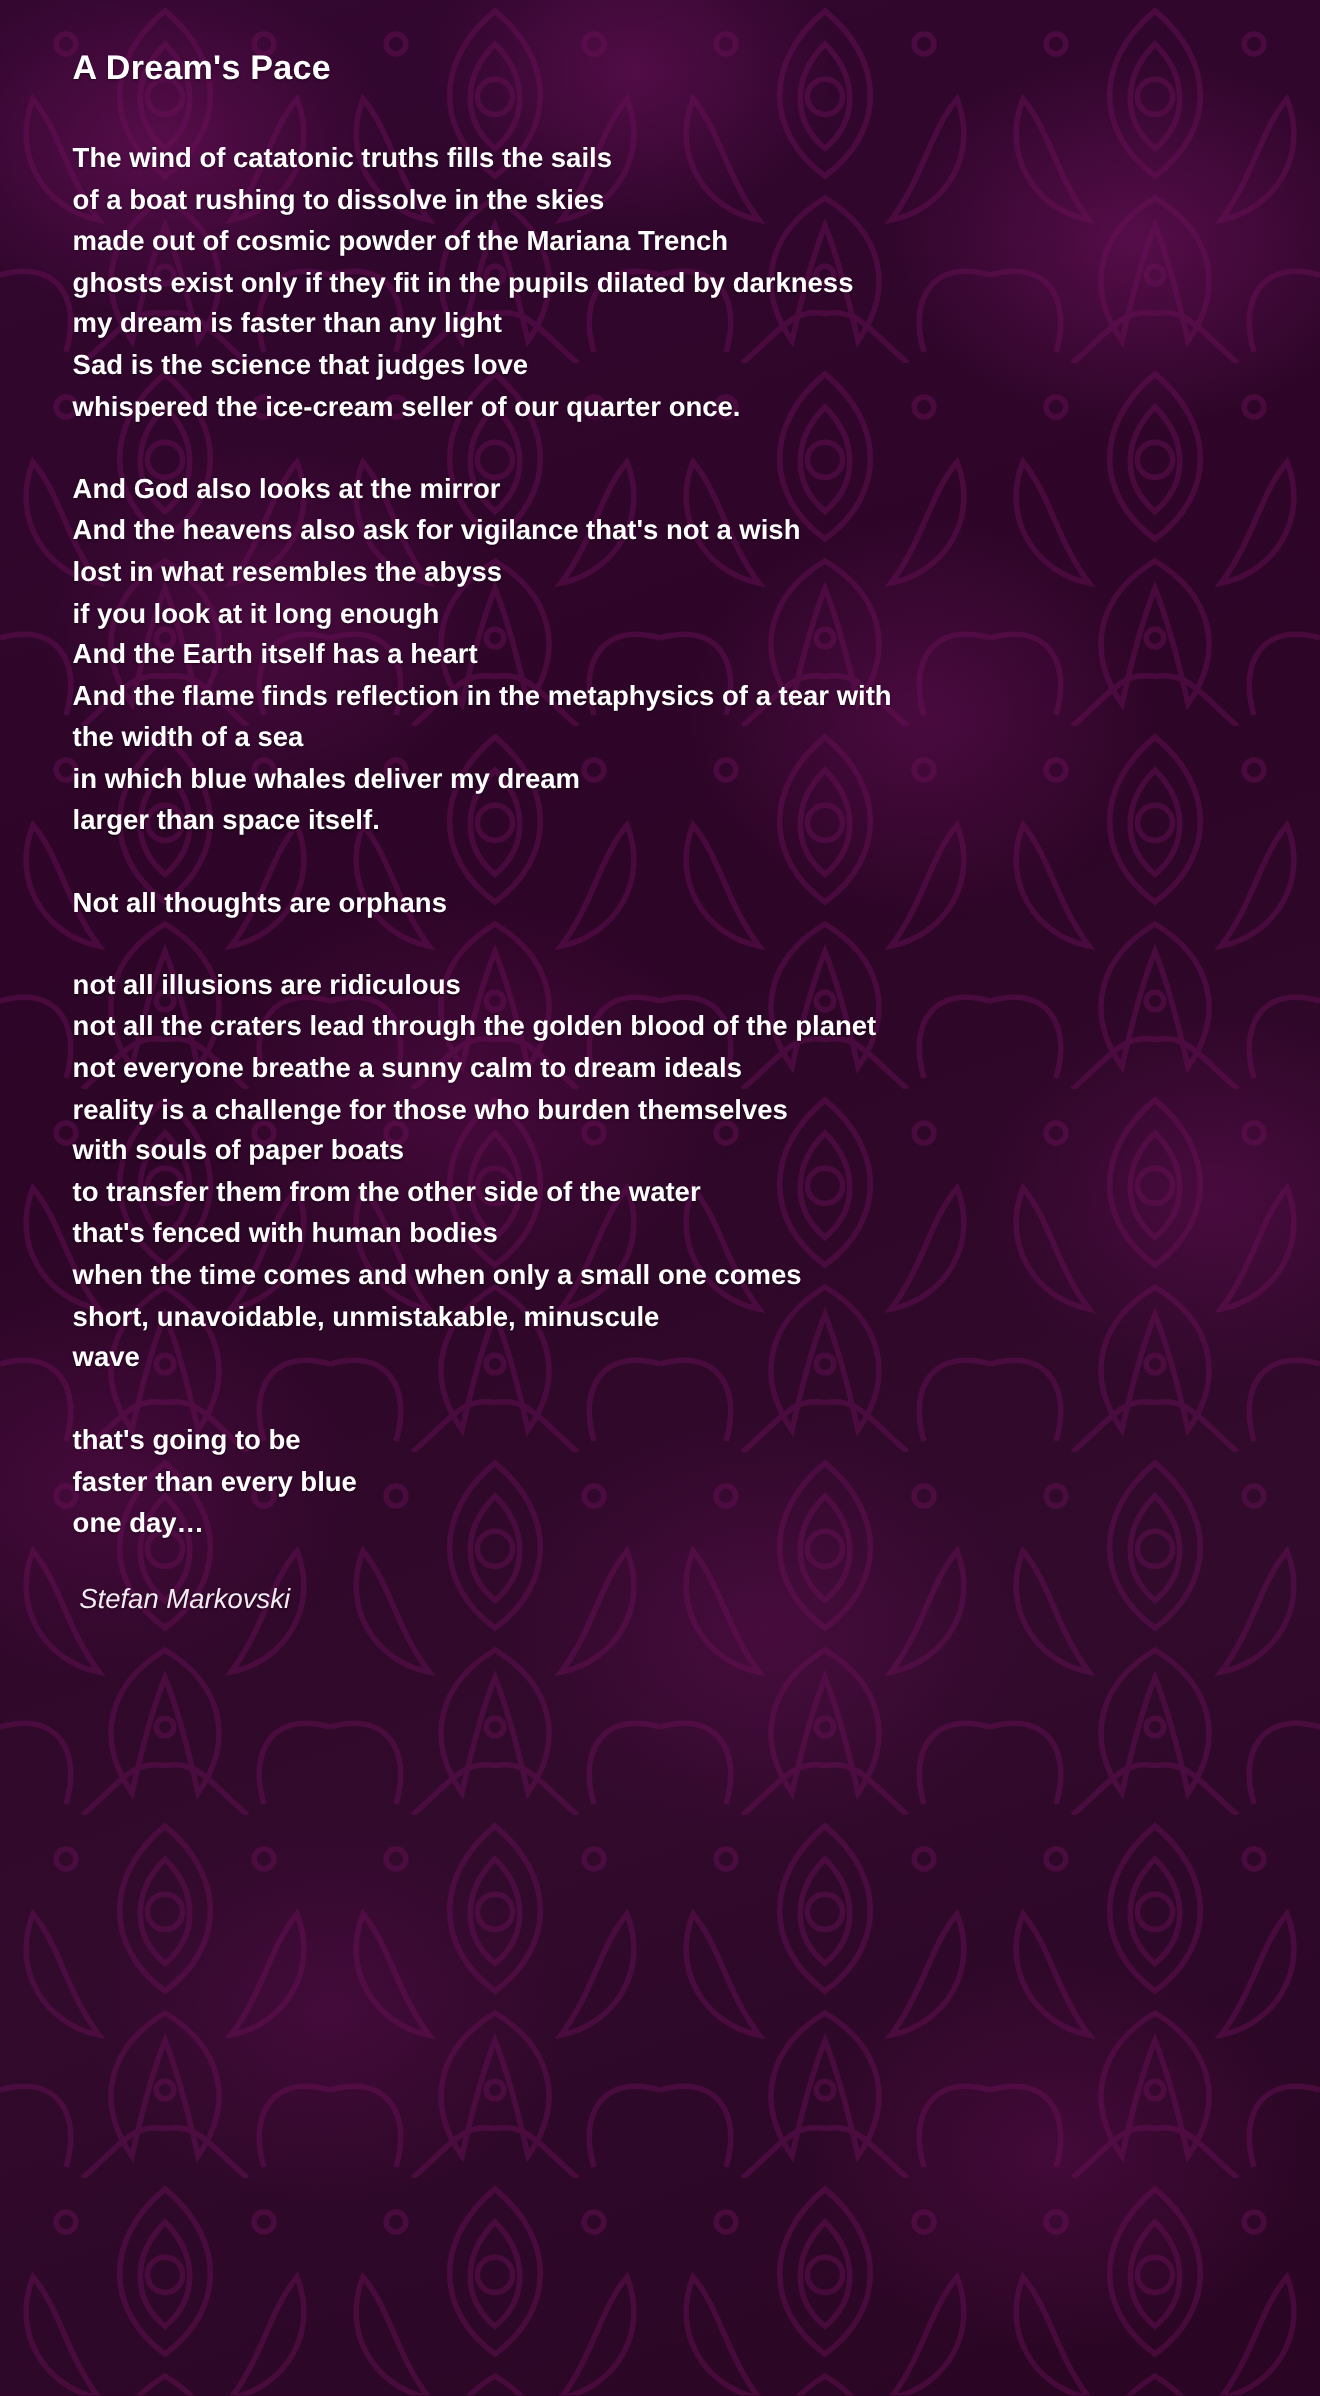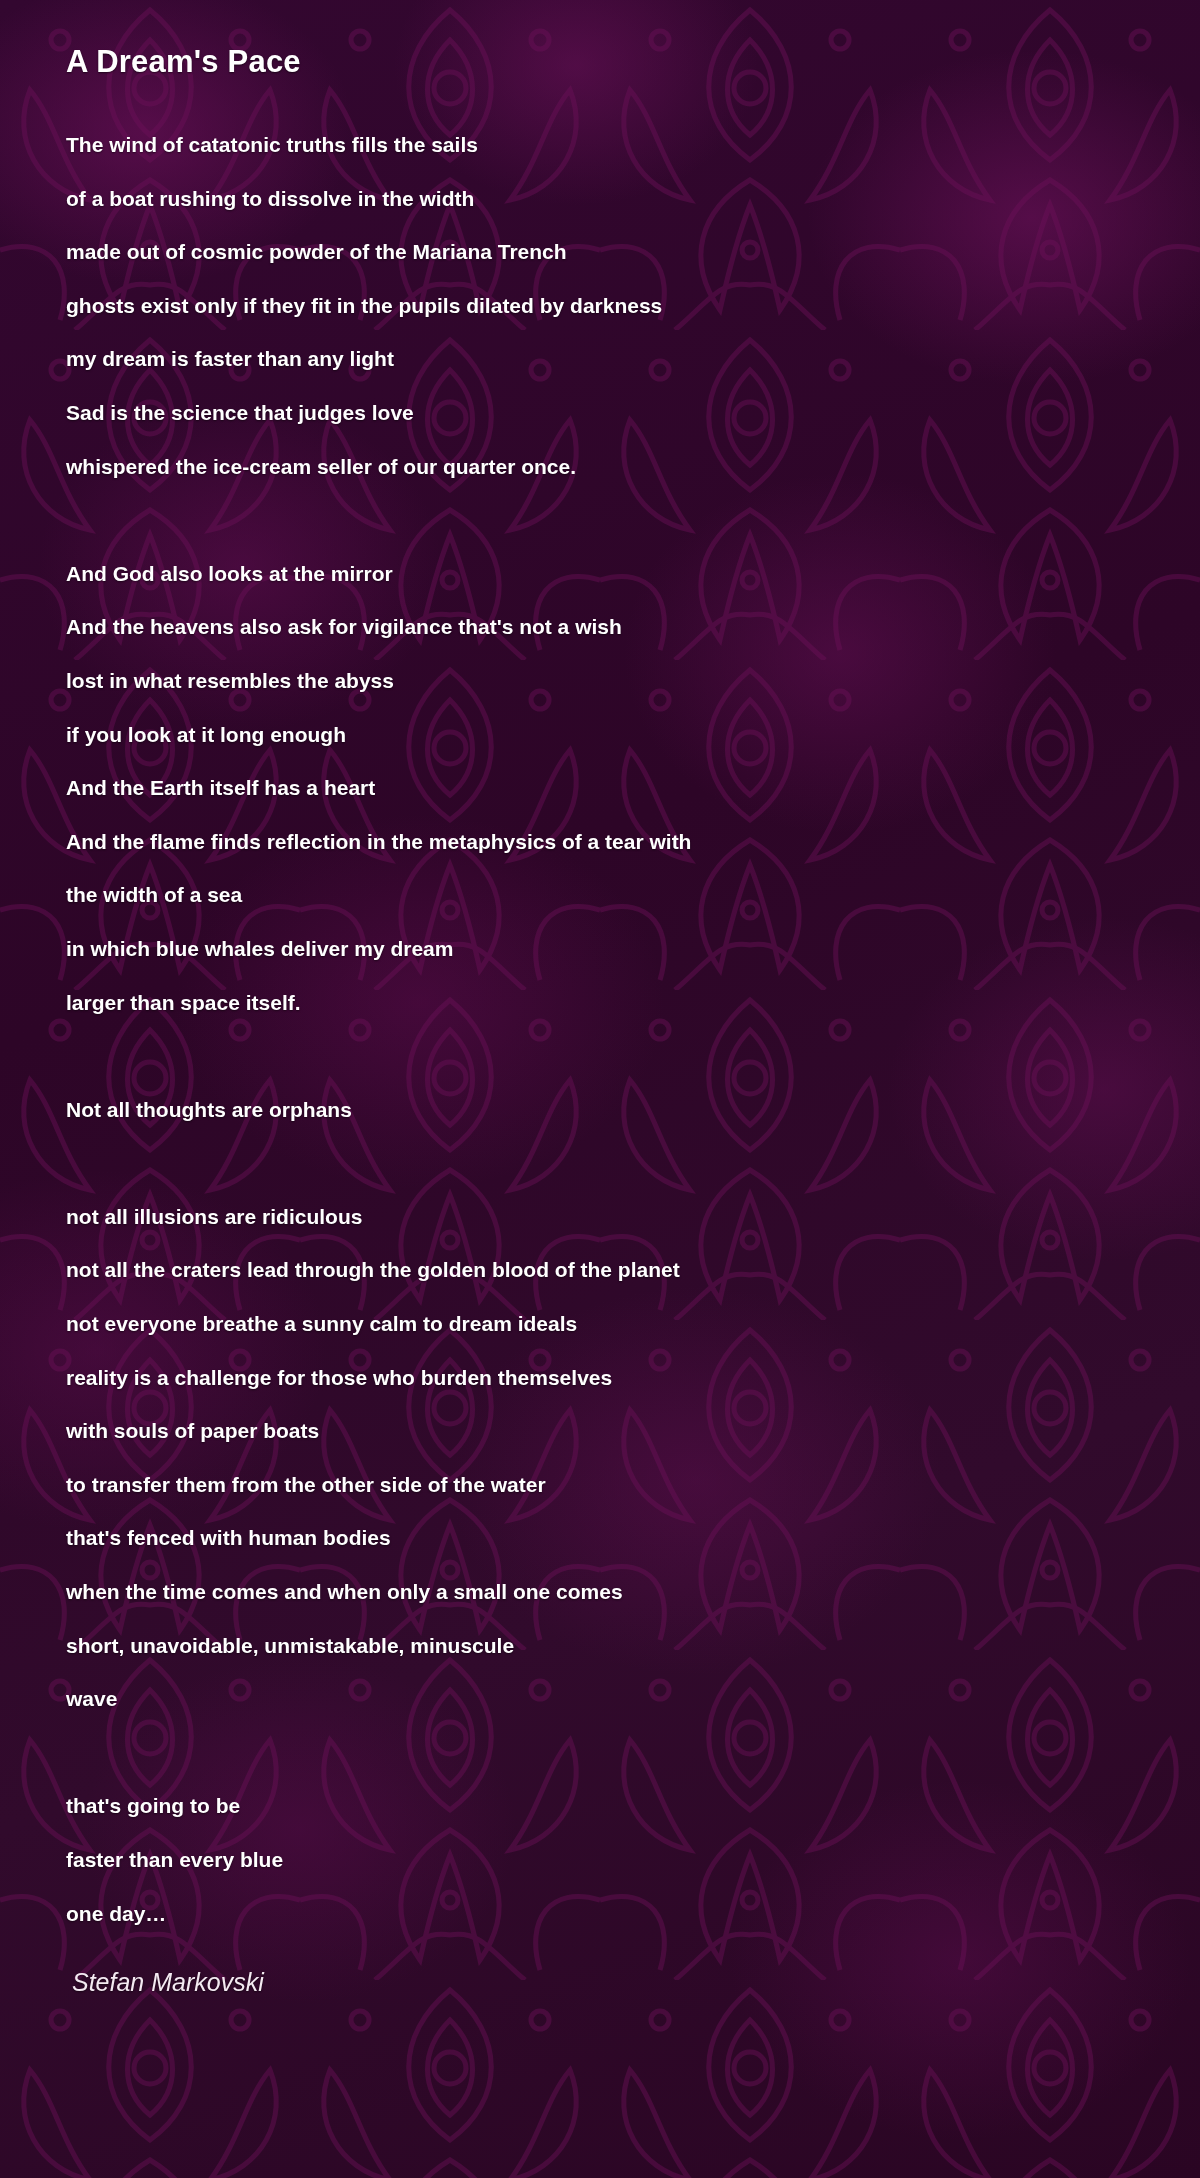--- a/index.html
+++ b/index.html
@@ -53,27 +53,26 @@
     color: #ffffff;
     font-size: 31px;
     font-weight: bold;
     letter-spacing: 0.2px;
     margin: 0 0 46px 0;
     text-shadow: 0 1px 2px rgba(0,0,0,0.55);
   }
 
   .poem-line {
     color: #ffffff;
-    font-size: 21px;
+    font-size: 25px;
     font-weight: bold;
     line-height: 37.6px;
     white-space: pre-wrap;
     min-height: 37.6px;
     text-shadow: 0 1px 2px rgba(0,0,0,0.5);
-    margin-top: 16px;
   }
 
   .poem-line.blank {
     height: 37.6px;
   }
 
   #author {
     margin-top: 36px;
     color: #f4eaf2;
     font-size: 25px;
@@ -107,21 +106,21 @@
         </g>
       </pattern>
     </defs>
     <rect x="0" y="0" width="1200" height="2178" fill="url(#damask)"></rect>
   </svg>
 
   <div id="content">
     <h1 id="poem-title">A Dream's Pace</h1>
     <div id="poem-body">
         <div class="poem-line">The wind of catatonic truths fills the sails</div>
-        <div class="poem-line">of a boat rushing to dissolve in the width</div>
+        <div class="poem-line">of a boat rushing to dissolve in the skies</div>
         <div class="poem-line">made out of cosmic powder of the Mariana Trench</div>
         <div class="poem-line">ghosts exist only if they fit in the pupils dilated by darkness</div>
         <div class="poem-line">my dream is faster than any light</div>
         <div class="poem-line">Sad is the science that judges love</div>
         <div class="poem-line">whispered the ice-cream seller of our quarter once.</div>
         <div class="poem-line blank"></div>
         <div class="poem-line">And God also looks at the mirror</div>
         <div class="poem-line">And the heavens also ask for vigilance that's not a wish</div>
         <div class="poem-line">lost in what resembles the abyss</div>
         <div class="poem-line">if you look at it long enough</div>

